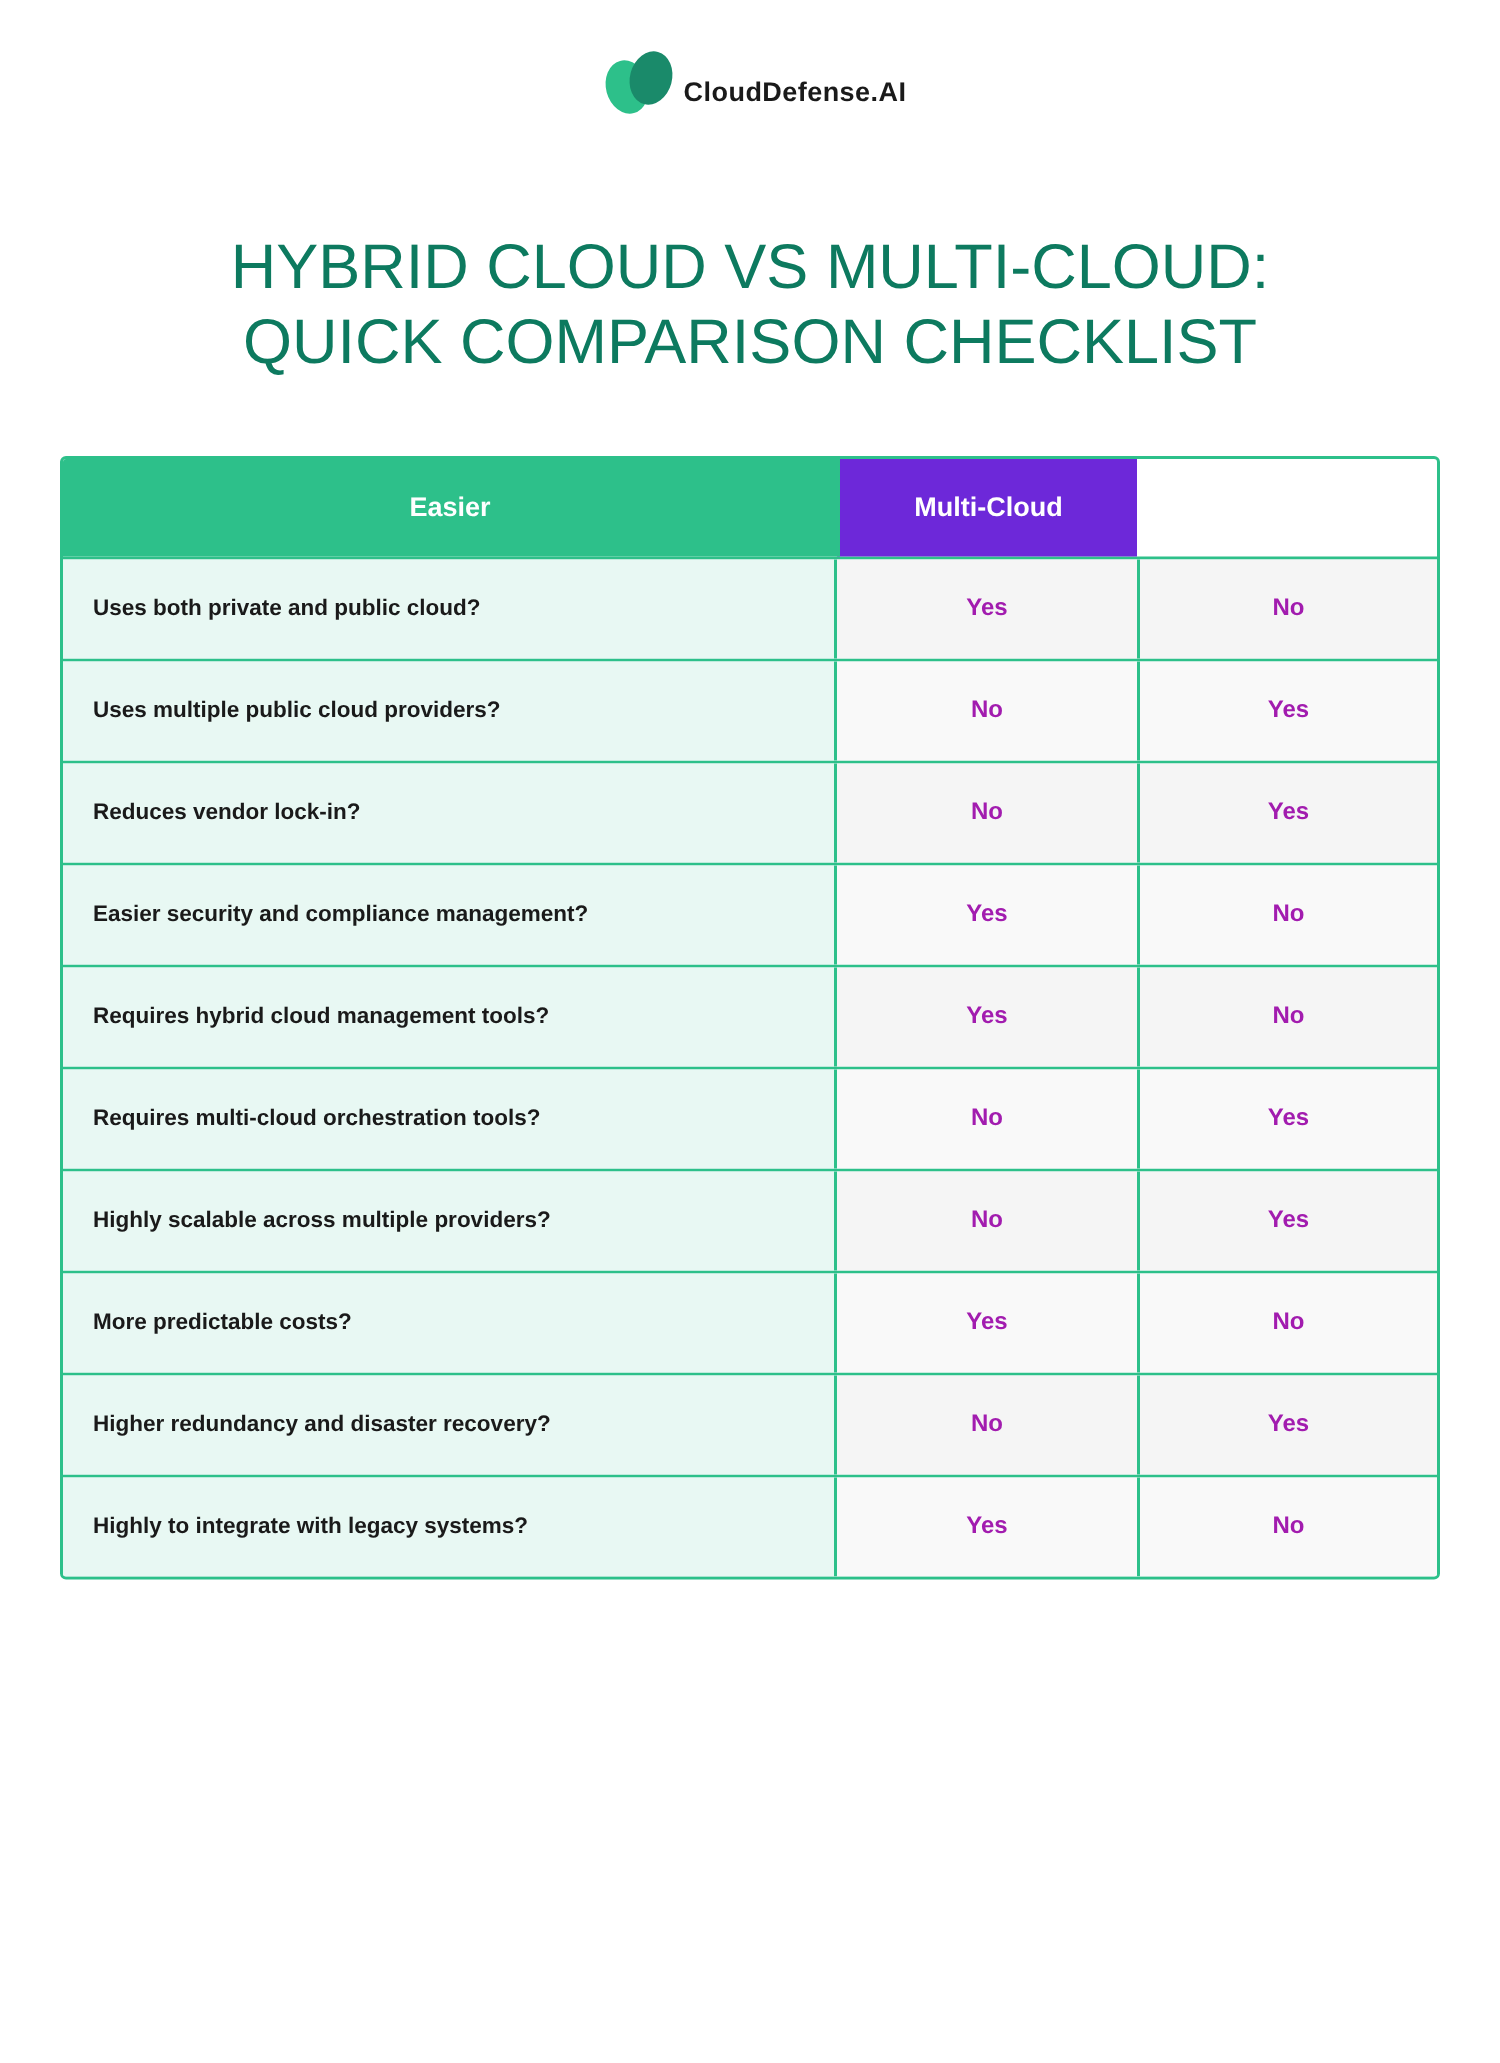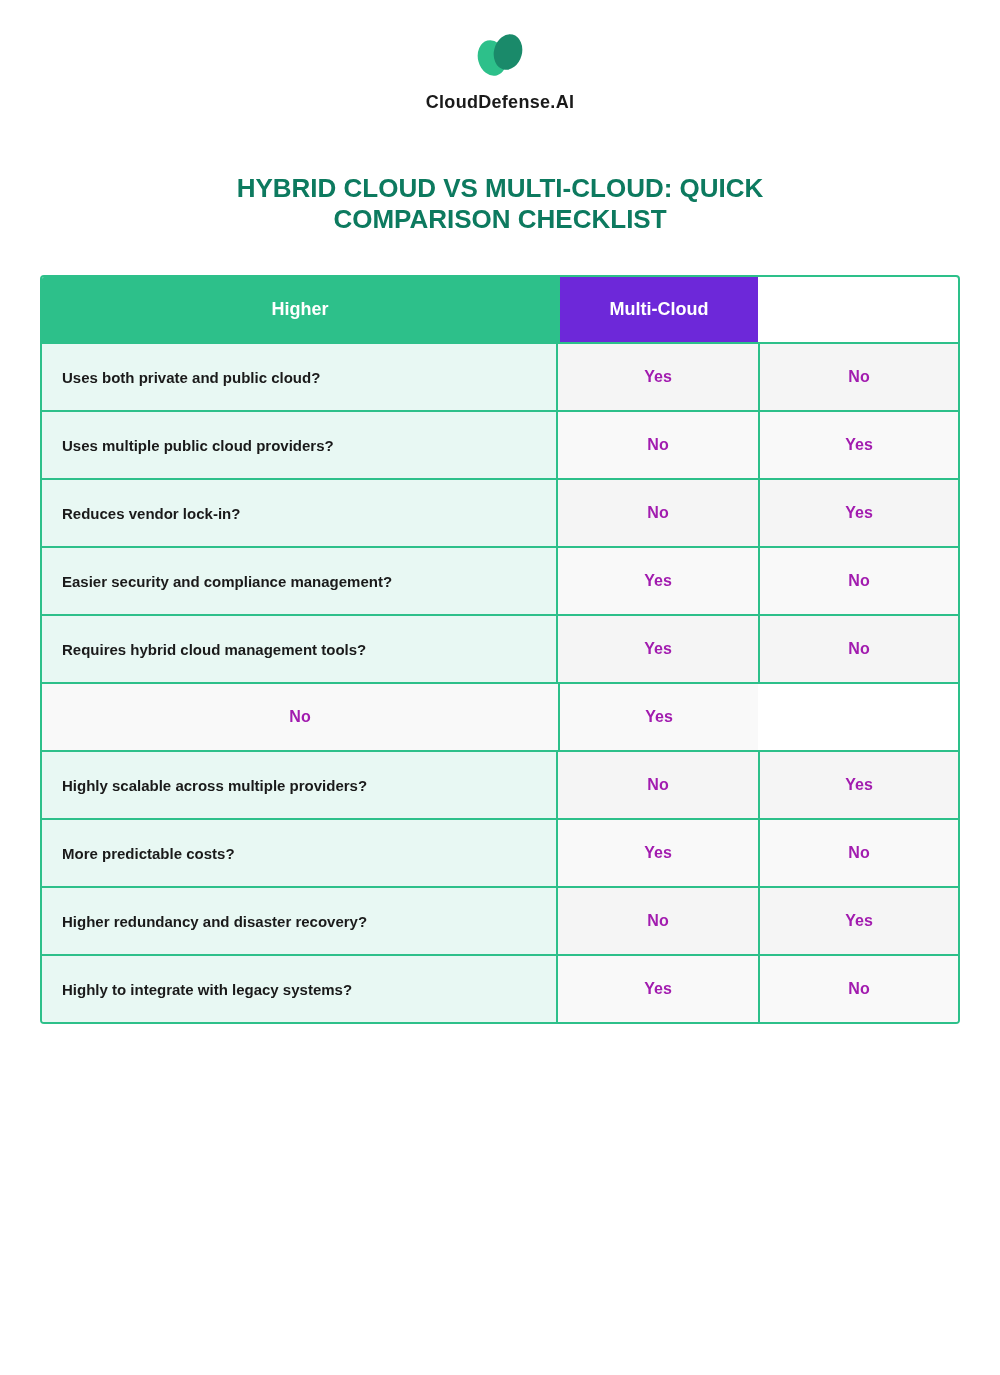--- a/index.html
+++ b/index.html
@@ -14,21 +14,21 @@
       width: 1000px;
       min-height: 1375px;
       display: flex;
       flex-direction: column;
       align-items: center;
       padding: 30px 40px 60px;
     }
 
     .header {
       display: flex;
-      flex-direction: column;
+      flex-direction: row;
       align-items: center;
       margin-bottom: 30px;
     }
 
     .logo-container {
       margin-bottom: 8px;
     }
 
     .logo-icon {
       width: 60px;
@@ -36,25 +36,25 @@
     }
 
     .logo-text {
       font-size: 18px;
       font-weight: 700;
       color: #1a1a1a;
       letter-spacing: 0.3px;
     }
 
     .page-title {
-      font-size: 26px;
-      font-weight: 700;
+      font-size: 42px;
+      font-weight: 400;
       color: #0d7a5f;
       text-align: center;
-      margin: 30px 0 40px;
+      margin: 30px 0 50px;
       line-height: 1.2;
       text-transform: uppercase;
       max-width: 700px;
     }
 
     .table-container {
       width: 100%;
       border: 2px solid #2dc08a;
       border-radius: 4px;
       overflow: hidden;
@@ -141,21 +141,21 @@
       <ellipse cx="38" cy="22" rx="14" ry="18" fill="#1a8a6a" transform="rotate(15 38 22)"></ellipse>
     </svg>
   </div>
   <span class="logo-text">CloudDefense.AI</span>
 </div>
 
 <h1 class="page-title">HYBRID CLOUD VS MULTI-CLOUD: QUICK COMPARISON CHECKLIST</h1>
 
 <div class="table-container">
   <div class="table-header">
-    <div class="header-cell factor-header">Higher</div>
+    <div class="header-cell factor-header">Easier</div>
     <div class="header-cell multicloud-header">Multi-Cloud</div>
   </div>
   <div id="table-body">
 
   <div class="table-row">
         <div class="factor-cell">Uses both private and public cloud?</div>
         <div class="value-cell">Yes</div>
         <div class="value-cell">No</div>
       </div>
       <div class="table-row">
@@ -172,20 +172,21 @@
         <div class="factor-cell">Easier security and compliance management?</div>
         <div class="value-cell">Yes</div>
         <div class="value-cell">No</div>
       </div>
       <div class="table-row">
         <div class="factor-cell">Requires hybrid cloud management tools?</div>
         <div class="value-cell">Yes</div>
         <div class="value-cell">No</div>
       </div>
       <div class="table-row">
+        <div class="factor-cell">Requires multi-cloud orchestration tools?</div>
         <div class="value-cell">No</div>
         <div class="value-cell">Yes</div>
       </div>
       <div class="table-row">
         <div class="factor-cell">Highly scalable across multiple providers?</div>
         <div class="value-cell">No</div>
         <div class="value-cell">Yes</div>
       </div>
       <div class="table-row">
         <div class="factor-cell">More predictable costs?</div>

